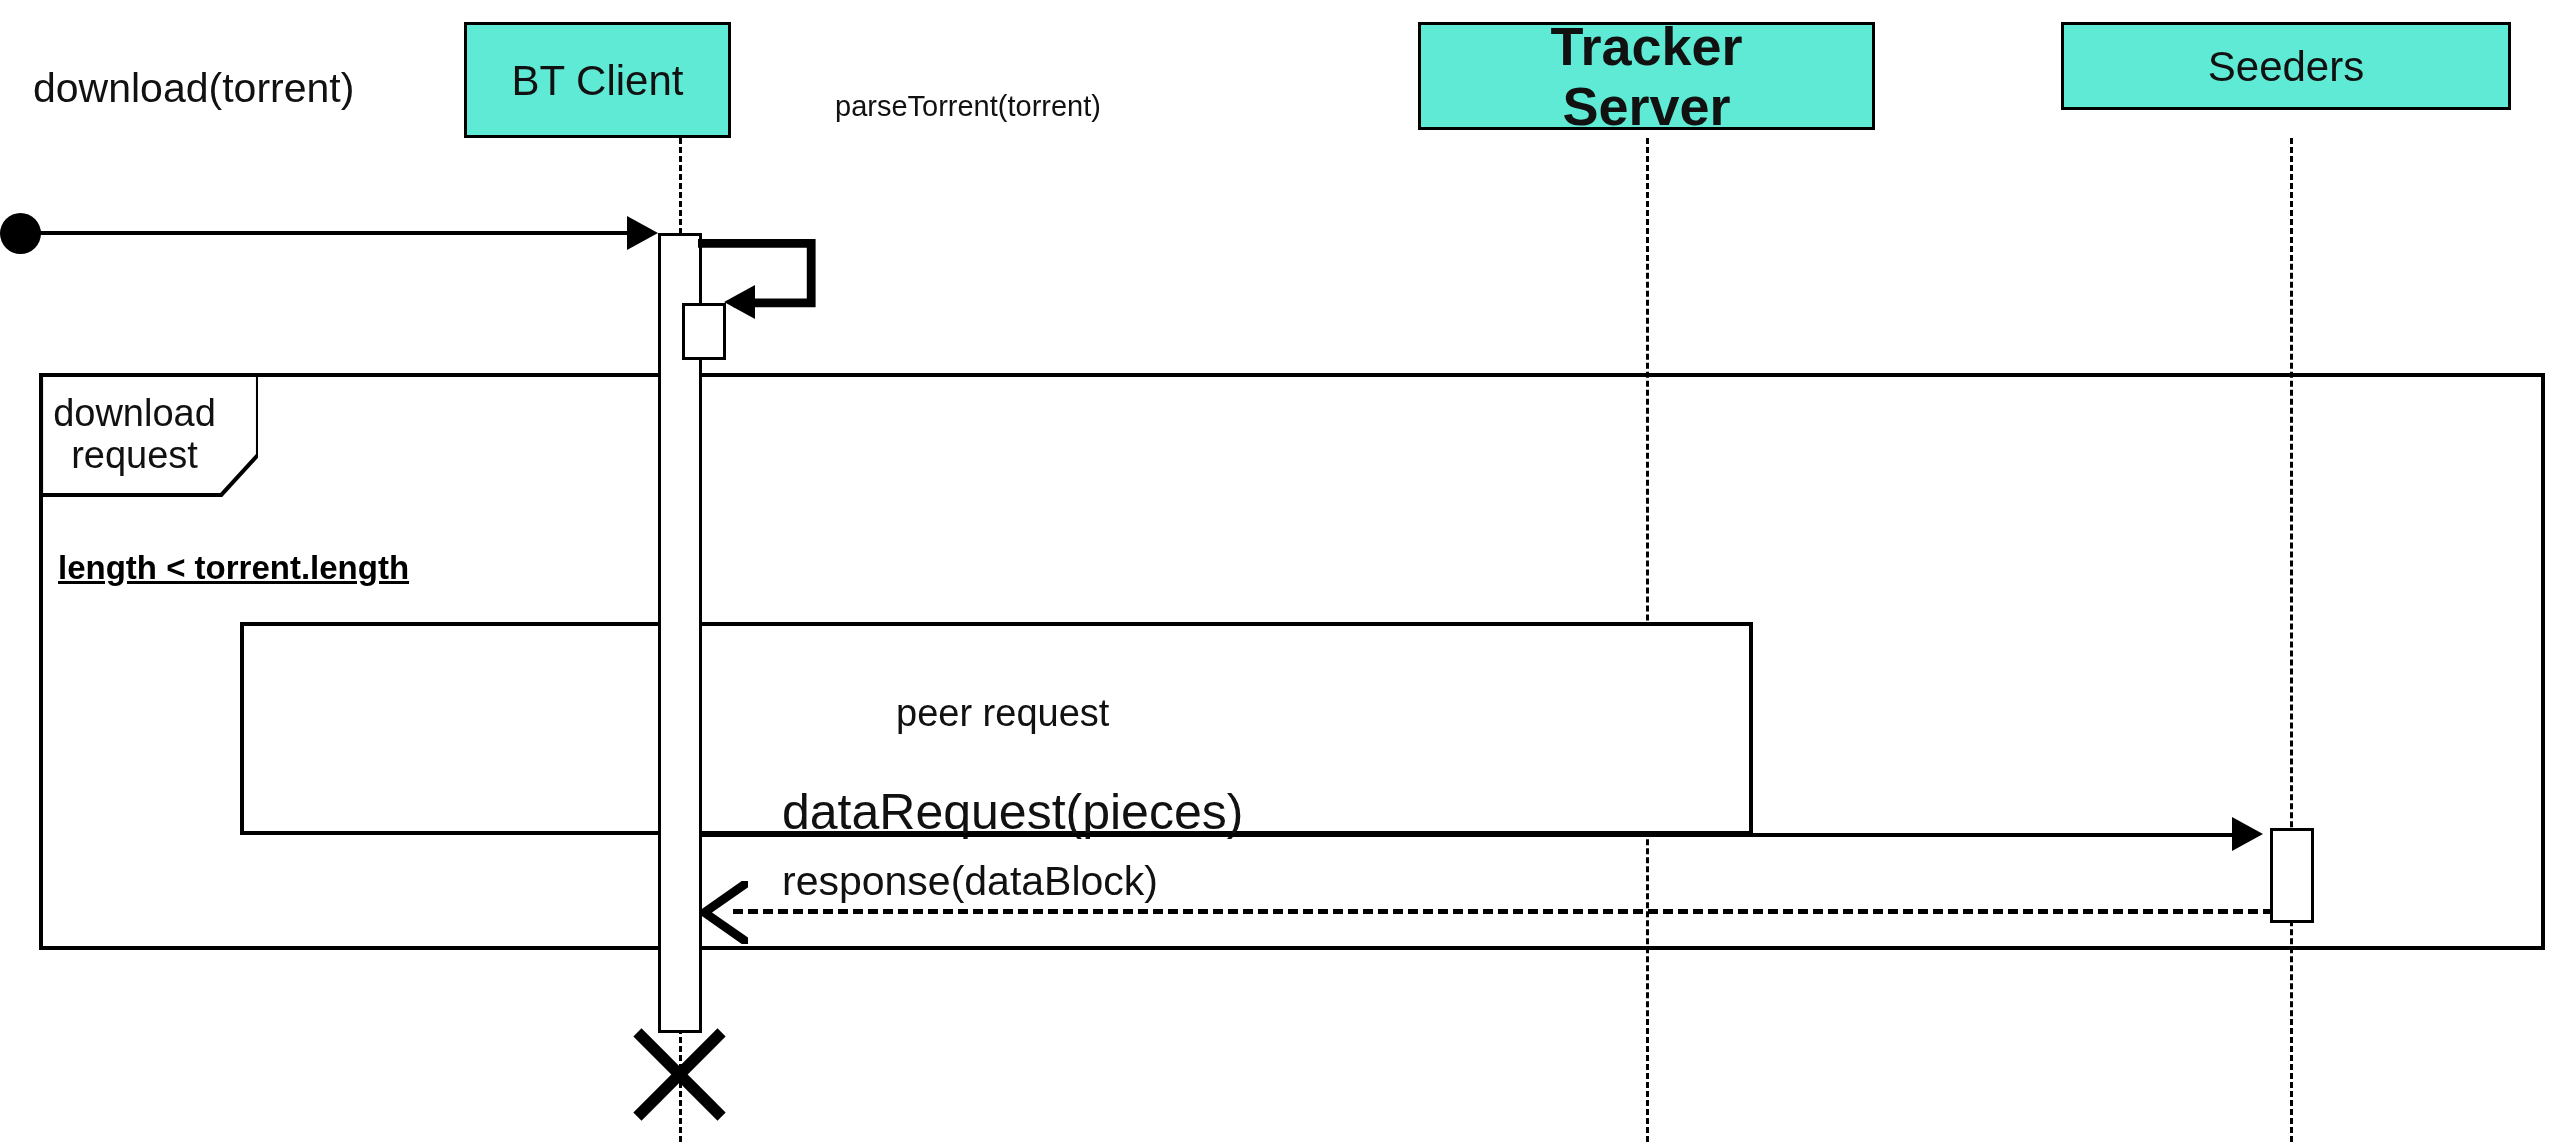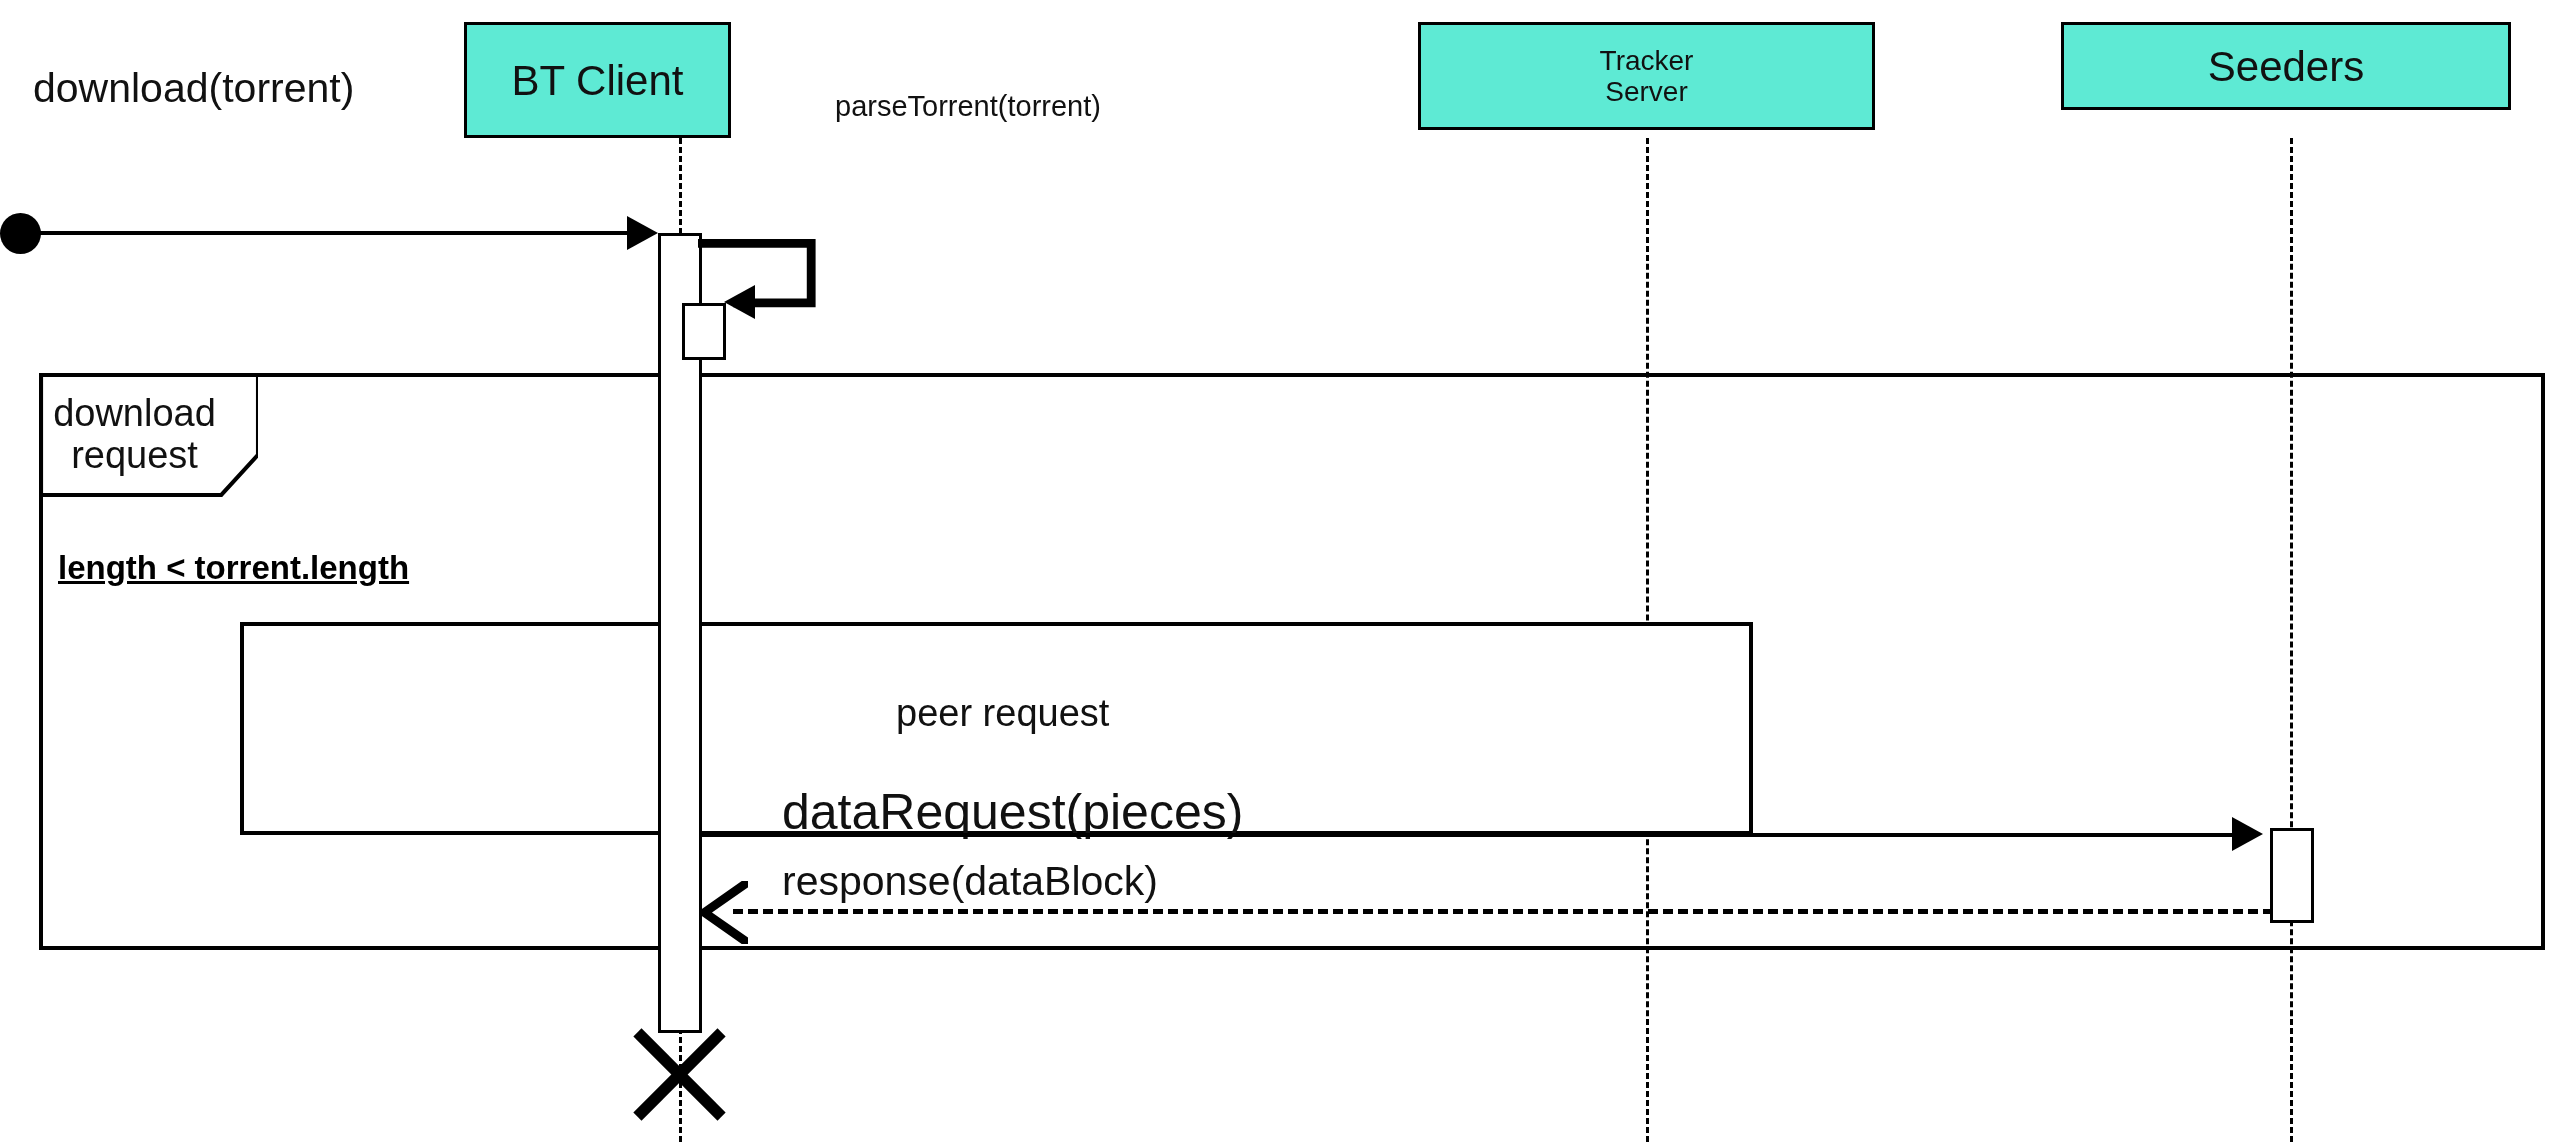--- a/index.html
+++ b/index.html
@@ -91,21 +91,21 @@
 
 <div id="stage">
 
   <div class="lifeline" style="left:679px;top:138px;height:1004px;"></div>
   <div class="lifeline" style="left:1646px;top:138px;height:1004px;"></div>
   <div class="lifeline" style="left:2290px;top:138px;height:1004px;"></div>
 
   <div class="lifebox" style="left:464px;top:22.4px;width:267px;height:116px;font-size:42px;">
     <span>BT Client</span>
   </div>
-  <div class="lifebox" style="left:1418px;top:22.4px;width:457px;height:108px;font-size:28px;">
+  <div class="lifebox" style="left:1418px;top:22.4px;width:457px;height:108px;font-size:54px;font-weight:bold;">
     <span>Tracker
 Server</span>
   </div>
   <div class="lifebox" style="left:2061px;top:22.4px;width:450px;height:88px;font-size:42px;">
     <span>Seeders</span>
   </div>
 
   <div class="frag" style="left:39px;top:373px;width:2506px;height:577px;"></div>
 
   <div class="tab" style="left:39px;top:373px;width:219px;height:124px;">

